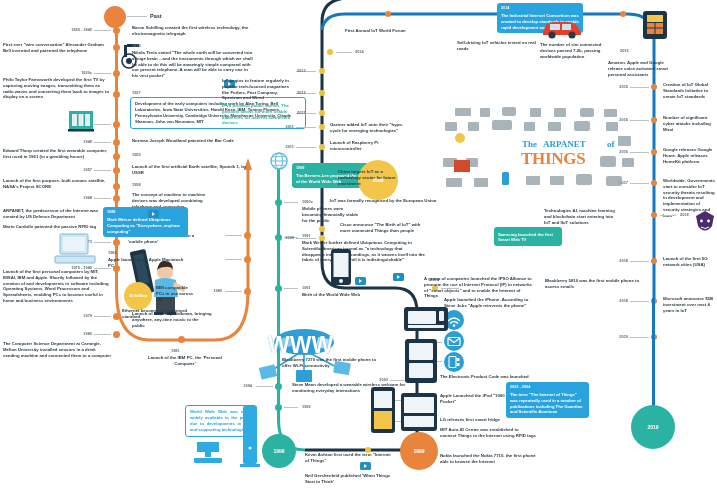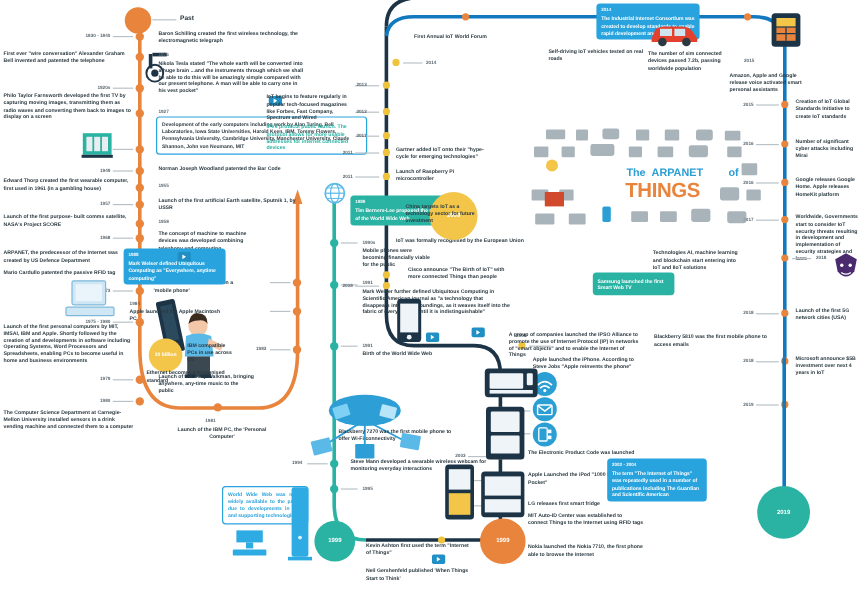--- a/index.html
+++ b/index.html
@@ -49,21 +49,21 @@
   .circ.t { background: #2ab3a3; }
 
   .playbtn { display:inline-block; width: 11px; height: 8px; border-radius: 1.5px;
              background: #1f8fc4; position: relative; vertical-align: middle; }
   .playbtn::after { content:""; position:absolute; left: 4px; top: 2px;
              border-left: 3.5px solid #fff; border-top: 2px solid transparent;
              border-bottom: 2px solid transparent; }
 
   svg { position: absolute; overflow: visible; }
 
-  .iot-logo { position: absolute; font-weight: 700; }
+  .iot-logo { position: absolute; font-weight: 700; font-family: Liberation Serif, serif; }
   .iot-the { font-size: 9px; }
   .iot-big { font-size: 17px; letter-spacing: -0.3px; }
 
   .www { position:absolute; font-size: 23px; font-weight: 700; color: #fff;
          text-shadow: 0 0 1px #1279bf; }
 </style>
 </head>
 <body>
 
 <div id="canvas">
@@ -258,20 +258,21 @@
     <ellipse cx="70" cy="22" rx="30" ry="13" fill="#2e9fd6"></ellipse>
     <rect x="44" y="18" width="13" height="10" rx="1" fill="#7fd0f5" transform="rotate(-18 50 23)"></rect>
     <rect x="83" y="18" width="13" height="10" rx="1" fill="#b9e5f8" transform="rotate(14 89 23)"></rect>
     <line x1="70" y1="30" x2="35" y2="52" stroke="#2e9fd6" stroke-width="1.6"></line>
     <line x1="70" y1="30" x2="70" y2="54" stroke="#2e9fd6" stroke-width="1.6"></line>
     <line x1="70" y1="30" x2="108" y2="50" stroke="#2e9fd6" stroke-width="1.6"></line>
     <rect x="26" y="46" width="16" height="12" rx="1" fill="#5bb9e8" transform="rotate(-14 34 52)"></rect>
     <rect x="62" y="50" width="16" height="12" rx="1" fill="#2e9fd6"></rect>
     <rect x="100" y="42" width="16" height="12" rx="1" fill="#5bb9e8" transform="rotate(10 108 48)"></rect>
   </svg>
+  <div class="www" style="left:268px; top:332px;">WWW</div>
 
   <div class="dot t" style="left:275px; top:383px; width:7px; height:7px;"></div>
   <div class="tick" style="left:256px; top:386px; width:17px;"></div>
   <div class="yr r" style="left:200px; top:383px; width:52px;">1994</div>
   <div class="txt" style="left:292px; top:382px; width:122px;">Steve Mann developed a wearable wireless webcam for monitoring everyday interactions</div>
 
   <div class="dot t" style="left:275px; top:404px; width:7px; height:7px;"></div>
   <div class="tick" style="left:284px; top:407px; width:14px;"></div>
   <div class="yr" style="left:302px; top:404px;">1995</div>
 

